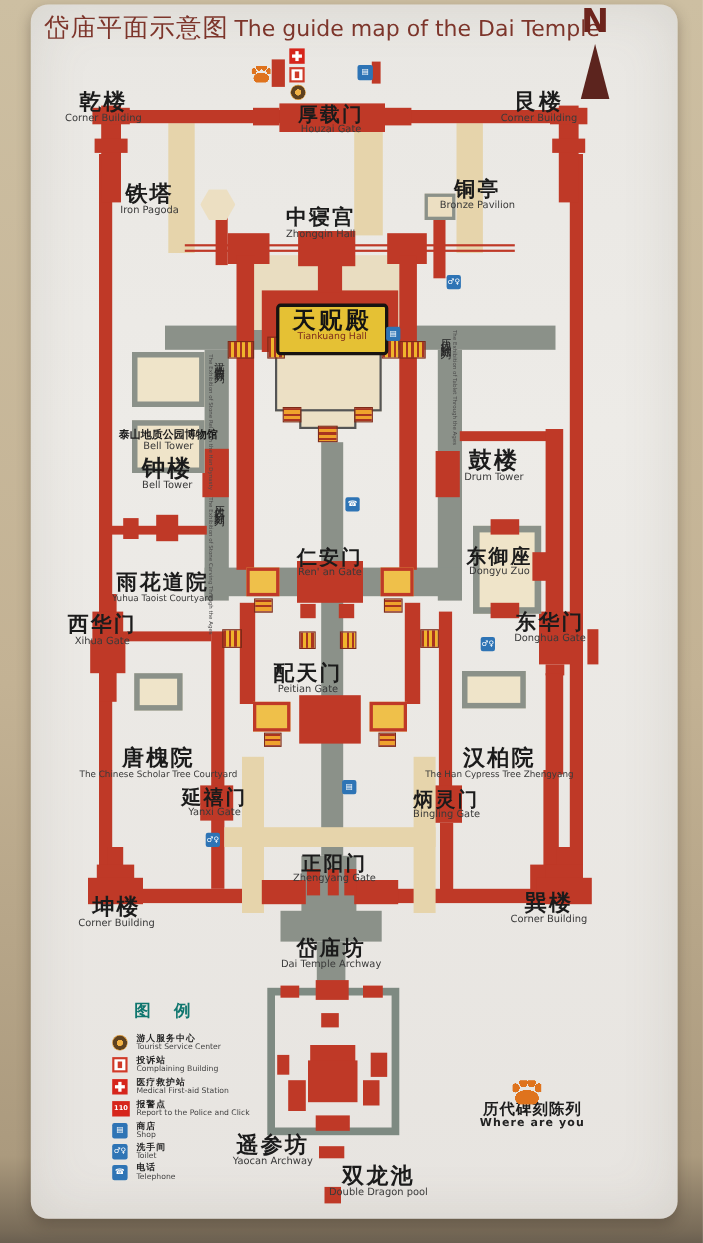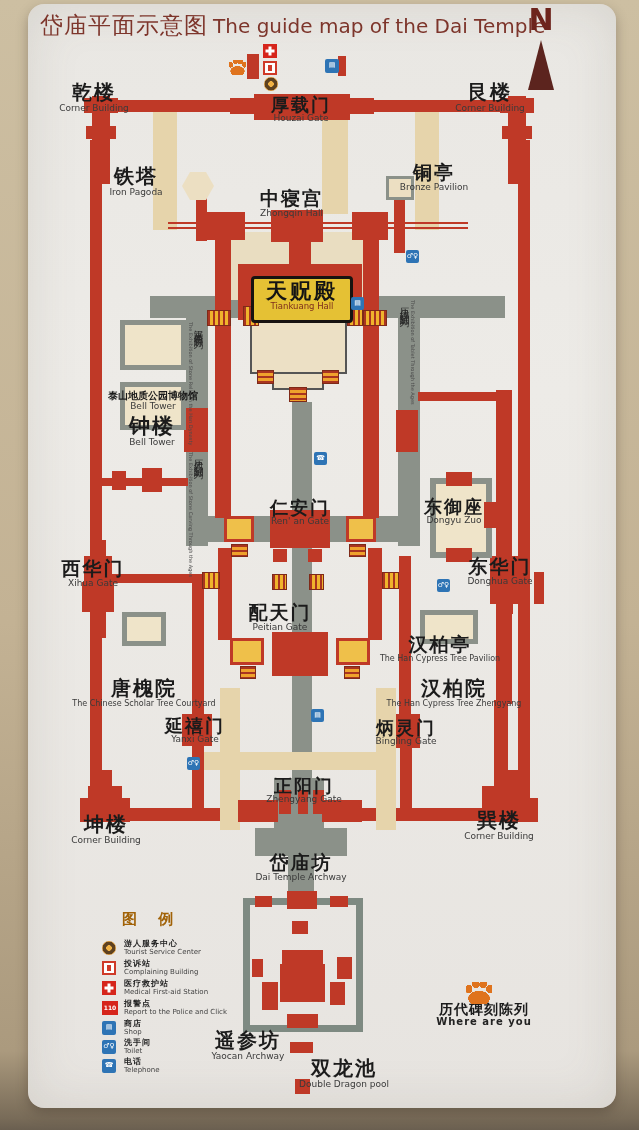--- a/index.html
+++ b/index.html
@@ -52,21 +52,21 @@
 .vl .env{writing-mode:vertical-rl;font-size:5px;color:#4a4a4a;line-height:1.2}
 .vl .zhv{writing-mode:vertical-rl;font-size:9.5px;letter-spacing:2px;color:#262626;line-height:1}
 #title{position:absolute;left:40px;top:10px;width:490px;text-align:left;white-space:nowrap;color:#7d352b;z-index:40;font-weight:400}
 #title .tzh{font-size:23px;letter-spacing:1px}
 #title .ten{font-size:20px}
 #compassN{position:absolute;left:524px;top:2px;width:34px;text-align:center;font-size:30px;font-weight:800;color:#6d241c;z-index:40}
 #compassA{position:absolute;left:528px;top:40px;width:0;height:0;border-left:13px solid transparent;border-right:13px solid transparent;border-bottom:50px solid #5c241e;z-index:40}
 .lg-row{position:absolute;left:124px;width:140px;line-height:1.1;z-index:30;text-align:left}
 .lg-row b{display:block;font-size:8px;font-weight:600;color:#222;letter-spacing:1px;white-space:nowrap}
 .lg-row s{display:block;text-decoration:none;font-size:7px;color:#444;white-space:nowrap}
-#lgtitle{position:absolute;left:122px;top:910px;font-size:15px;font-weight:700;letter-spacing:8px;color:#a16207;z-index:30;white-space:nowrap}
+#lgtitle{position:absolute;left:122px;top:910px;font-size:15px;font-weight:700;letter-spacing:8px;color:#0f766e;z-index:30;white-space:nowrap}
 </style>
 </head>
 <body>
 
 <div id="board"></div>
 
 <div id="title">
   <span class="tzh">岱庙平面示意图</span>
   <span class="ten">The guide map of the Dai Temple</span>
 </div>
@@ -268,43 +268,47 @@
       <s>Bronze Pavilion</s>
     </div>
   <div class="lb tiny" style="left:100px;top:391px;width:106px">
       <b>泰山地质公园博物馆</b>
       <s>Bell Tower</s>
     </div>
   <div class="lb f21" style="left:108px;top:415px;width:88px">
       <b>钟楼</b>
       <s>Bell Tower</s>
     </div>
+  <div class="lb f21" style="left:404px;top:407px;width:90px">
+      <b>鼓楼</b>
+      <s>Drum Tower</s>
+    </div>
   <div class="lb f18" style="left:244px;top:498px;width:112px">
       <b>仁安门</b>
       <s>Ren' an Gate</s>
     </div>
   <div class="lb f18" style="left:408px;top:497px;width:92px">
       <b>东御座</b>
       <s>Dongyu Zuo</s>
     </div>
+  <div class="lb f19 sm" style="left:86px;top:519px;width:124px">
+      <b>雨花道院</b>
+      <s>Yuhua Taoist Courtyard</s>
+    </div>
   <div class="lb f19" style="left:50px;top:558px;width:86px">
       <b>西华门</b>
       <s>Xihua Gate</s>
     </div>
   <div class="lb f19" style="left:456px;top:556px;width:88px">
       <b>东华门</b>
       <s>Donghua Gate</s>
     </div>
   <div class="lb f19" style="left:236px;top:602px;width:88px">
       <b>配天门</b>
       <s>Peitian Gate</s>
-    </div>
-  <div class="lb f19 sm" style="left:378px;top:634px;width:124px">
-      <b>汉柏亭</b>
-      <s>The Han Cypress Tree Pavilion</s>
     </div>
   <div class="lb f20 sm" style="left:58px;top:678px;width:172px">
       <b>唐槐院</b>
       <s>The Chinese Scholar Tree Courtyard</s>
     </div>
   <div class="lb f20 sm" style="left:376px;top:678px;width:156px">
       <b>汉柏院</b>
       <s>The Han Cypress Tree Zhengyang</s>
     </div>
   <div class="lb f18" style="left:152px;top:716px;width:86px">

